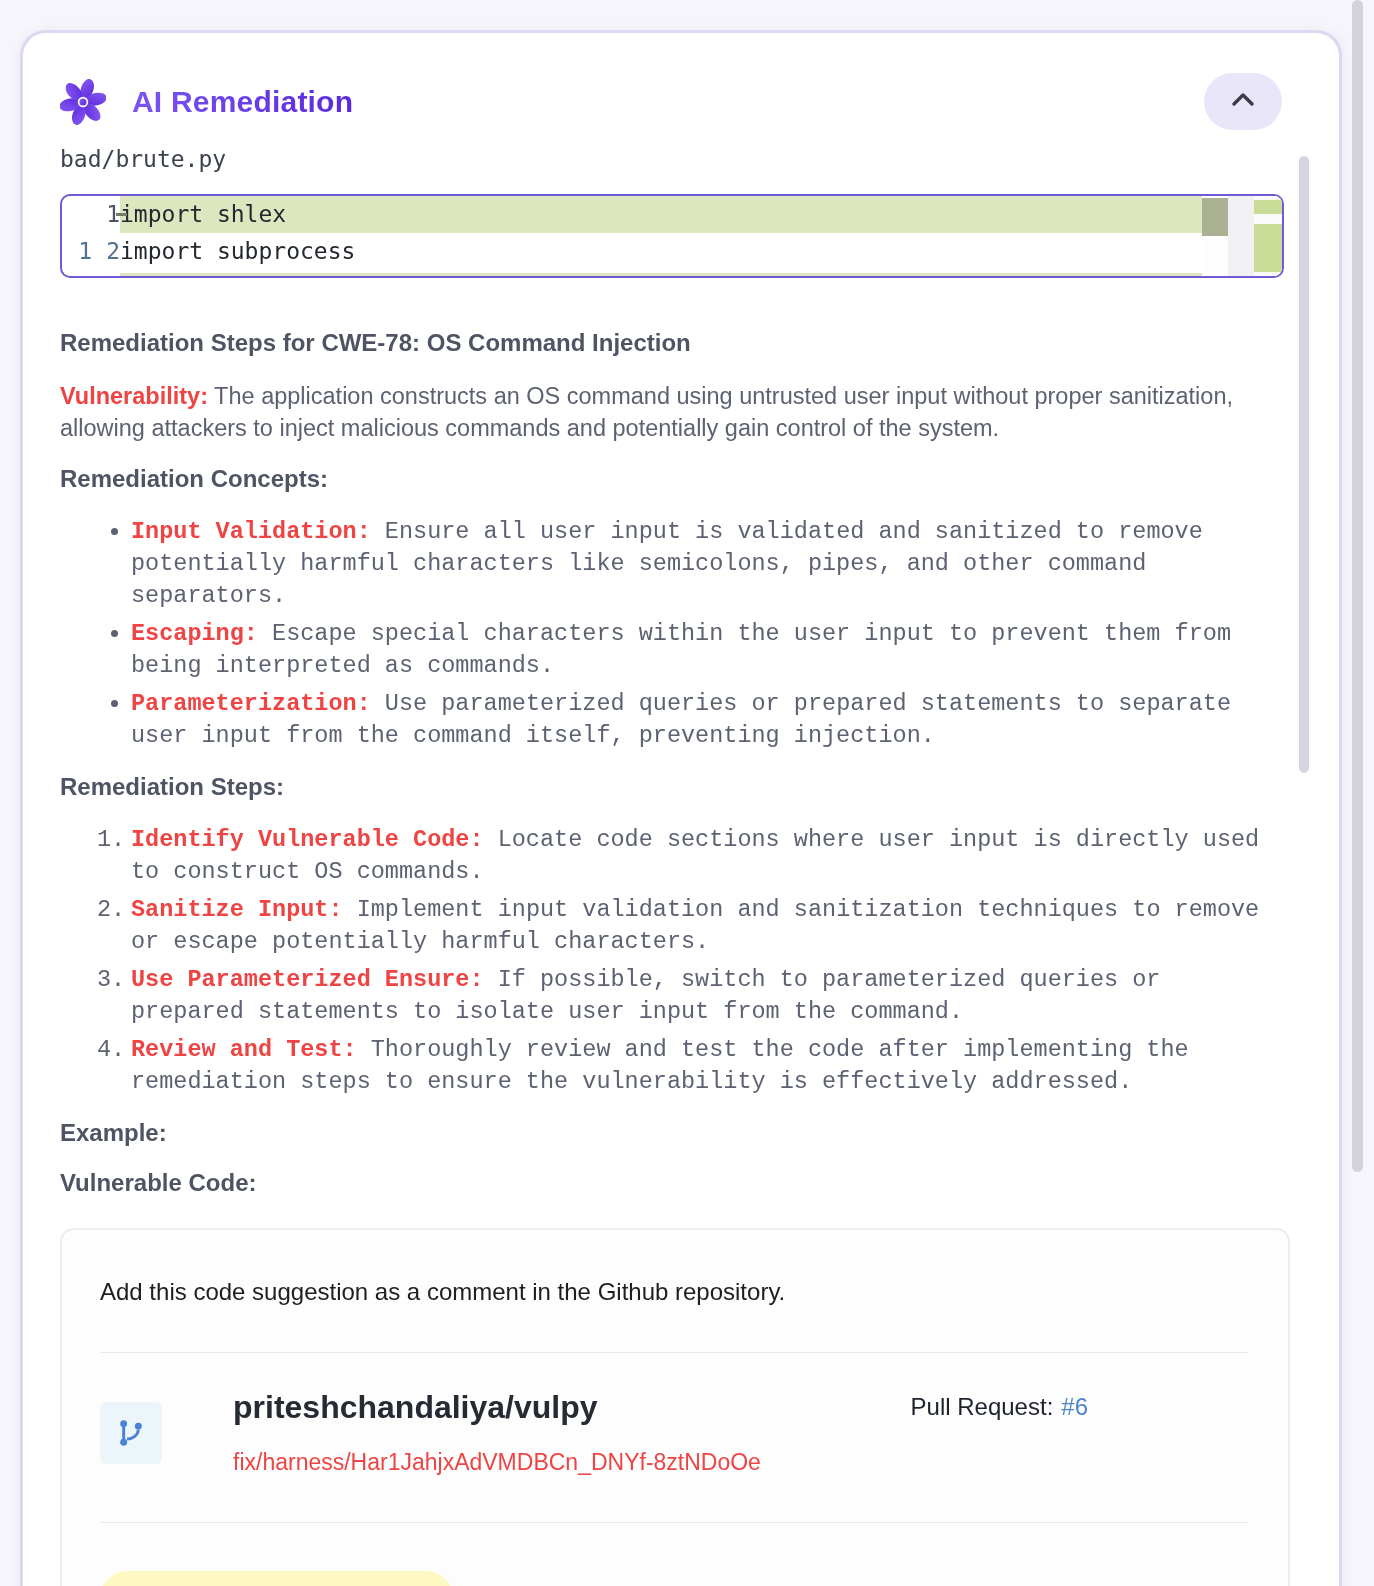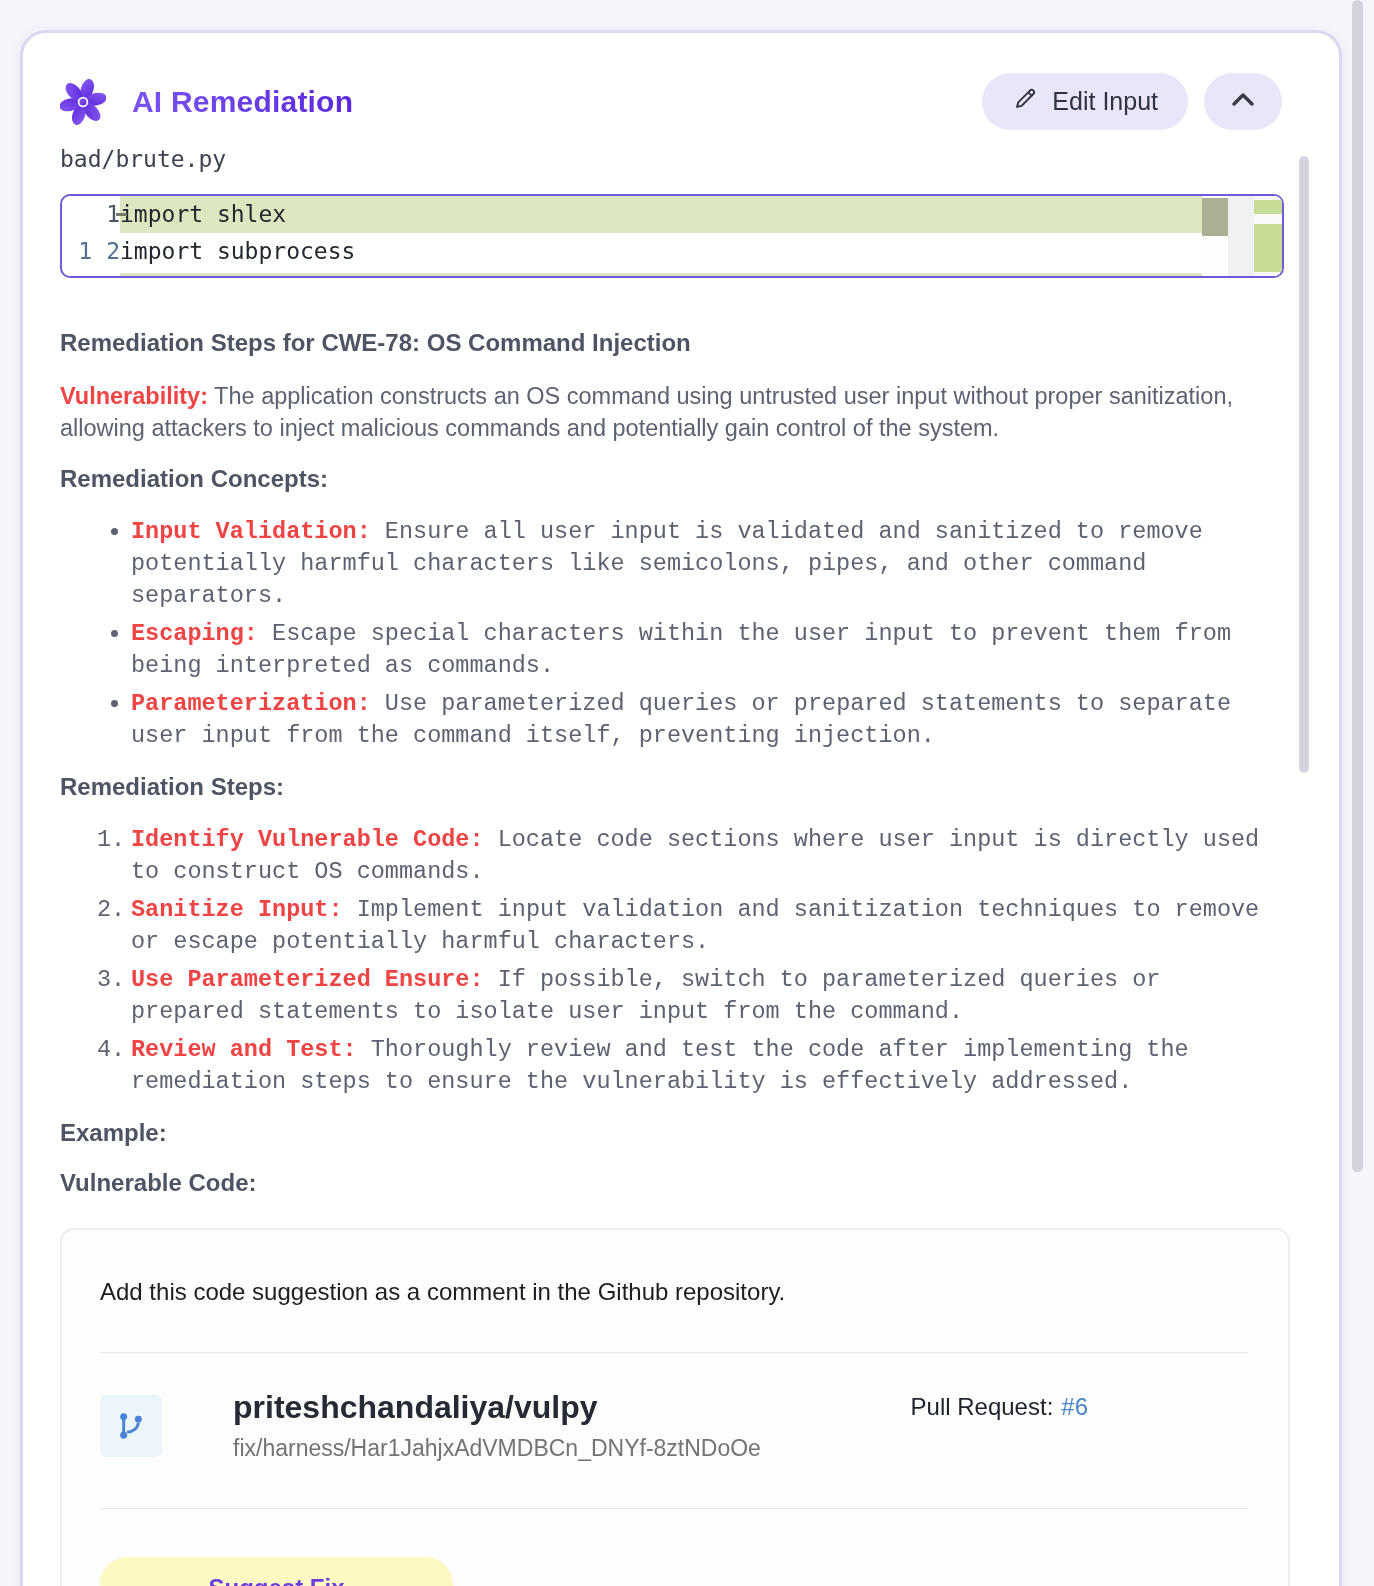--- a/index.html
+++ b/index.html
@@ -86,21 +86,21 @@
   }
   .instruction { font-size:24px; color:#1e1e22; }
   .divider { height:1px; background:#e7e7ed; margin-top:46px; }
   .repo-row { display:flex; align-items:center; margin-top:36px; }
   .repo-icon {
     width:62px; height:62px; border-radius:6px; background:#ecf6fa;
     display:flex; align-items:center; justify-content:center;
   }
   .repo-info { margin-left:71px; }
   .repo-name { font-size:32px; font-weight:bold; color:#262a33; }
-  .repo-branch { font-size:23px; color:#737373; margin-top:9px; }
+  .repo-branch { font-size:23px; color:#ef4444; margin-top:23px; }
   .pr { margin-left:auto; margin-right:160px; font-size:24px; align-self:flex-start; margin-top:4px; }
   .pr-label { font-weight:normal; color:#1e222b; }
   .pr-num { color:#4a86c8; margin-left:8px; cursor:pointer; }
   .suggest-btn {
     margin-top:48px; width:353px; height:61px; border:none; border-radius:27px;
     background:#fef9c3; color:#6c3ce0; font-family:inherit;
     font-size:24px; font-weight:bold; cursor:pointer;
   }
   
   .card-scroll { position:absolute; left:1276px; top:123px; width:10px; height:617px;
@@ -130,29 +130,20 @@
             <ellipse cx="22" cy="9" rx="6" ry="10" transform="rotate(198 22 22)"></ellipse>
             <ellipse cx="22" cy="9" rx="6" ry="10" transform="rotate(258 22 22)"></ellipse>
             <ellipse cx="22" cy="9" rx="6" ry="10" transform="rotate(318 22 22)"></ellipse>
             <circle cx="22" cy="22" r="5" fill="#fff"></circle>
             <circle cx="22" cy="22" r="3.4"></circle>
           </g>
         </svg>
       </span>
       <span class="title">AI Remediation</span>
     </div>
-    <button class="pill-btn">
-      <span>
-        <svg width="27" height="27" viewBox="0 0 24 24" fill="none" stroke="#2f3340" stroke-width="1.7" stroke-linejoin="round">
-          <path d="M4.5 19.5 l1-4 L16 5 a2.1 2.1 0 0 1 3 3 L8.5 18.5 l-4 1 z"></path>
-          <path d="M14.5 6.5 l3 3"></path>
-        </svg>
-      </span>
-      <span>Edit Input</span>
-    </button>
     <button class="collapse-btn">
       <span>
         <svg width="28" height="20" viewBox="0 0 28 20" fill="none" stroke="#3a3d46" stroke-width="3.4" stroke-linecap="round" stroke-linejoin="round">
           <polyline points="5,14 14,5 23,14"></polyline>
         </svg>
       </span>
     </button>
   </div>
 
   <div class="file-label">bad/brute.py</div>

